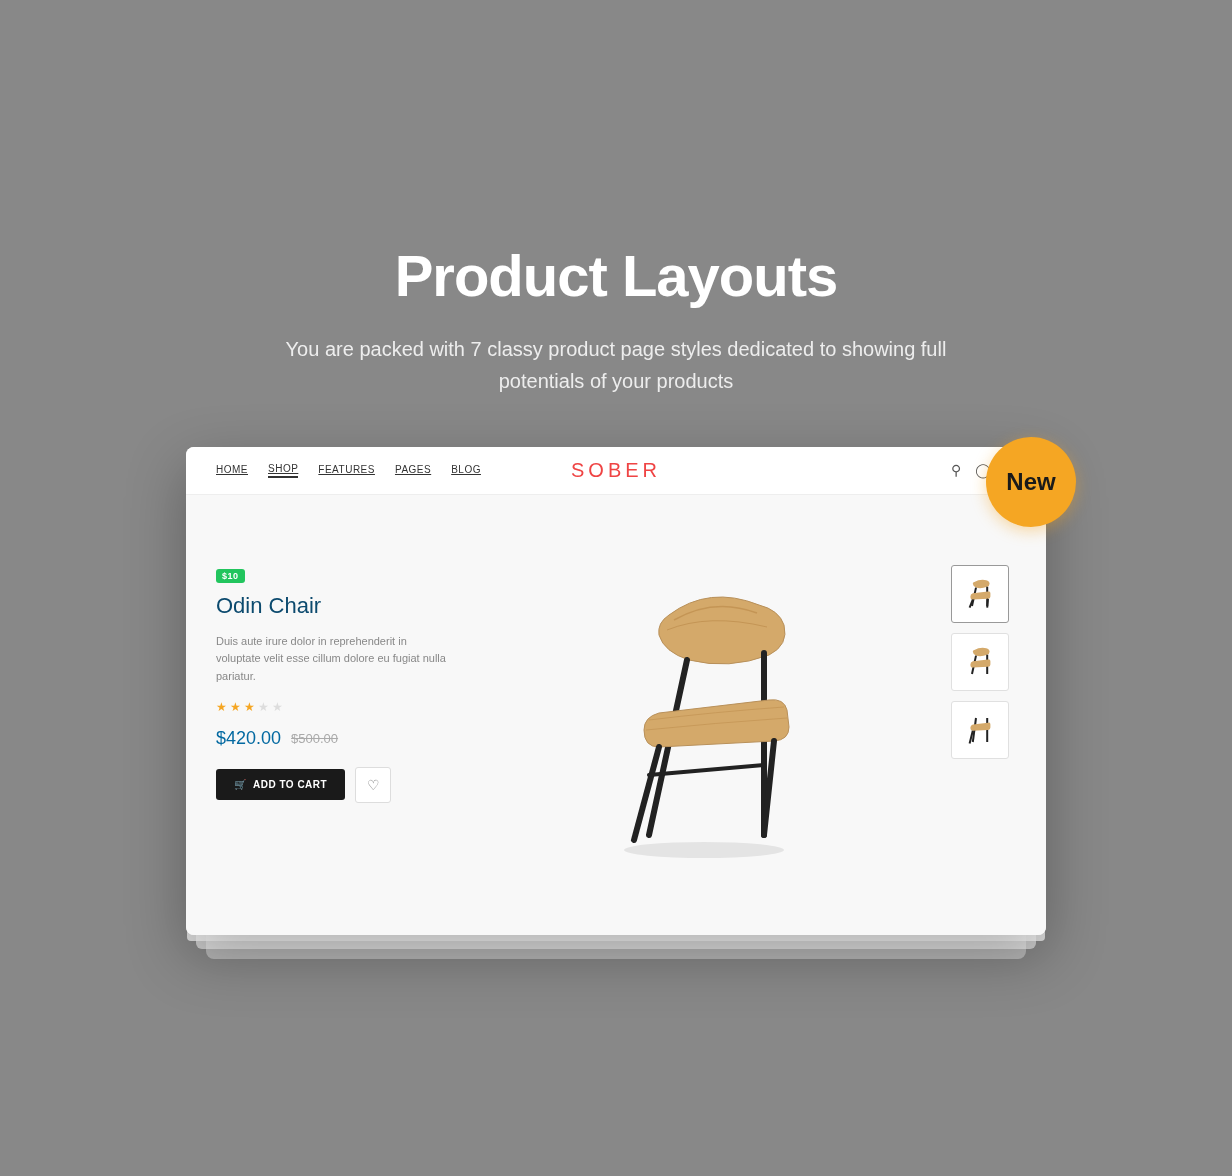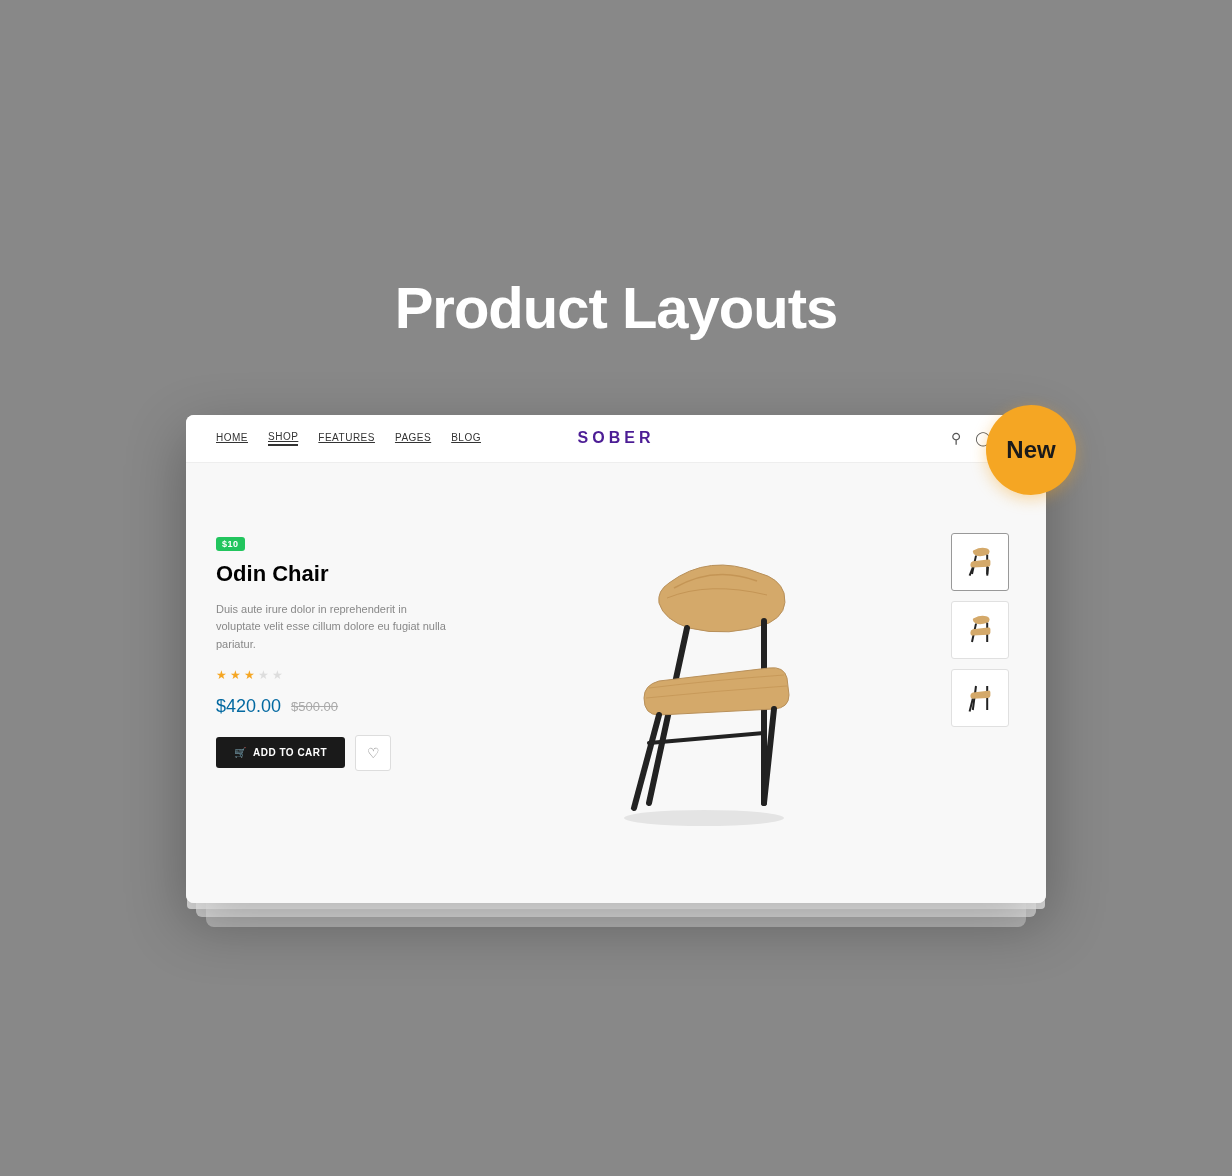--- a/index.html
+++ b/index.html
@@ -117,24 +117,24 @@
       cursor: pointer;
       padding-bottom: 2px;
       text-decoration: underline;
     }
 
     .nav-link.active {
       border-bottom: 2px solid #333333;
     }
 
     .nav-logo {
-      font-size: 16px;
-      font-weight: 700;
+      font-size: 20px;
+      font-weight: 400;
       letter-spacing: 4px;
-      color: #4c1d95;
+      color: #ef4444;
       position: absolute;
       left: 50%;
       transform: translateX(-50%);
     }
 
     .nav-icons {
       display: flex;
       gap: 14px;
       align-items: center;
     }
@@ -167,22 +167,22 @@
       font-weight: 700;
       padding: 2px 6px;
       border-radius: 3px;
       display: inline-block;
       margin-bottom: 10px;
       letter-spacing: 0.5px;
     }
 
     .product-name {
       font-size: 22px;
-      font-weight: 700;
-      color: #000000;
+      font-weight: 400;
+      color: #0c4a6e;
       margin-bottom: 14px;
       line-height: 1.2;
     }
 
     .product-description {
       font-size: 11px;
       color: #888888;
       line-height: 1.6;
       margin-bottom: 14px;
     }
@@ -321,20 +321,21 @@
       font-weight: 700;
       color: #1a1a1a;
     }
   </style>
 </head>
 <body>
 
 <div class="outer-wrapper">
   <div class="header-section">
     <h1 class="page-title">Product Layouts</h1>
+    <p class="page-subtitle">You are packed with 7 classy product page styles dedicated to showing full potentials of your products</p>
   </div>
 
   <div class="mockup-container">
     <div class="shadow-layer-3"></div>
     <div class="shadow-layer-2"></div>
     <div class="shadow-layer-1"></div>
 
     <div class="new-badge">
       <span class="new-badge-text">New</span>
     </div>

